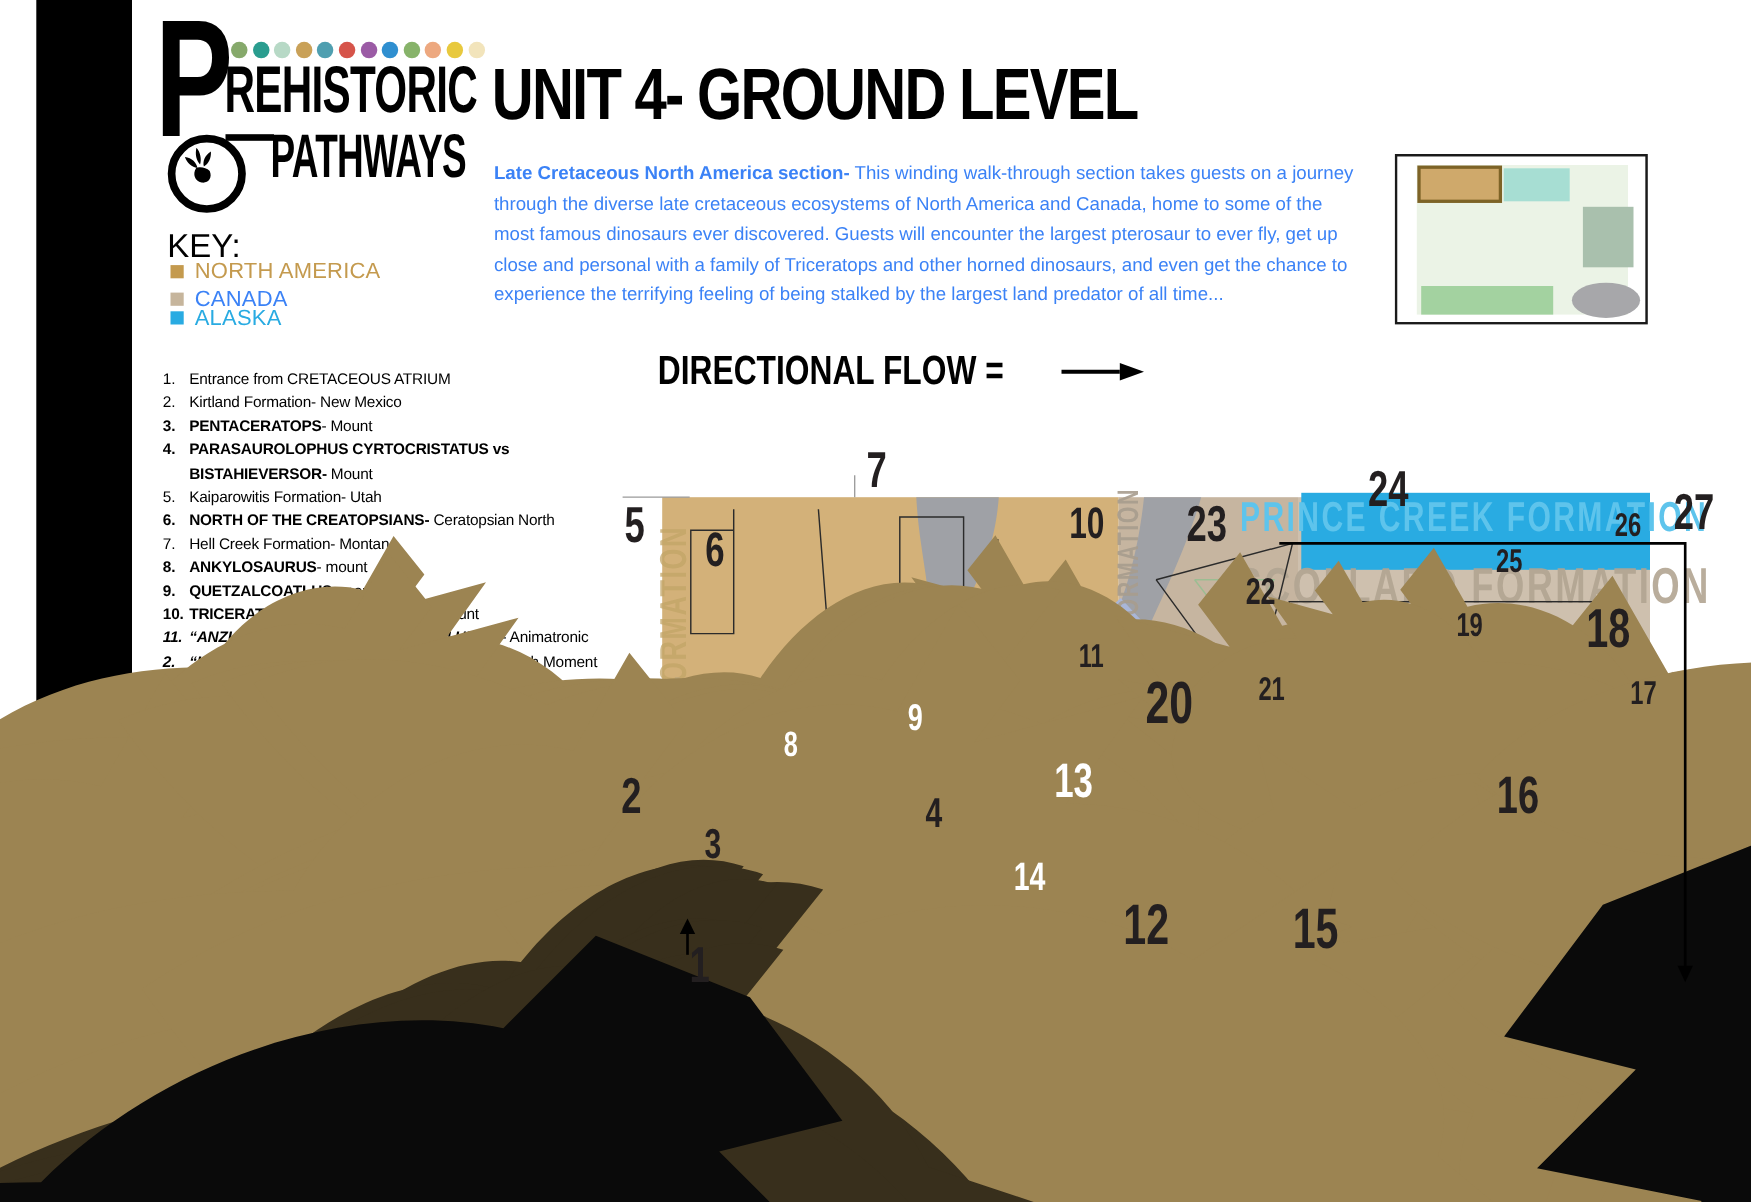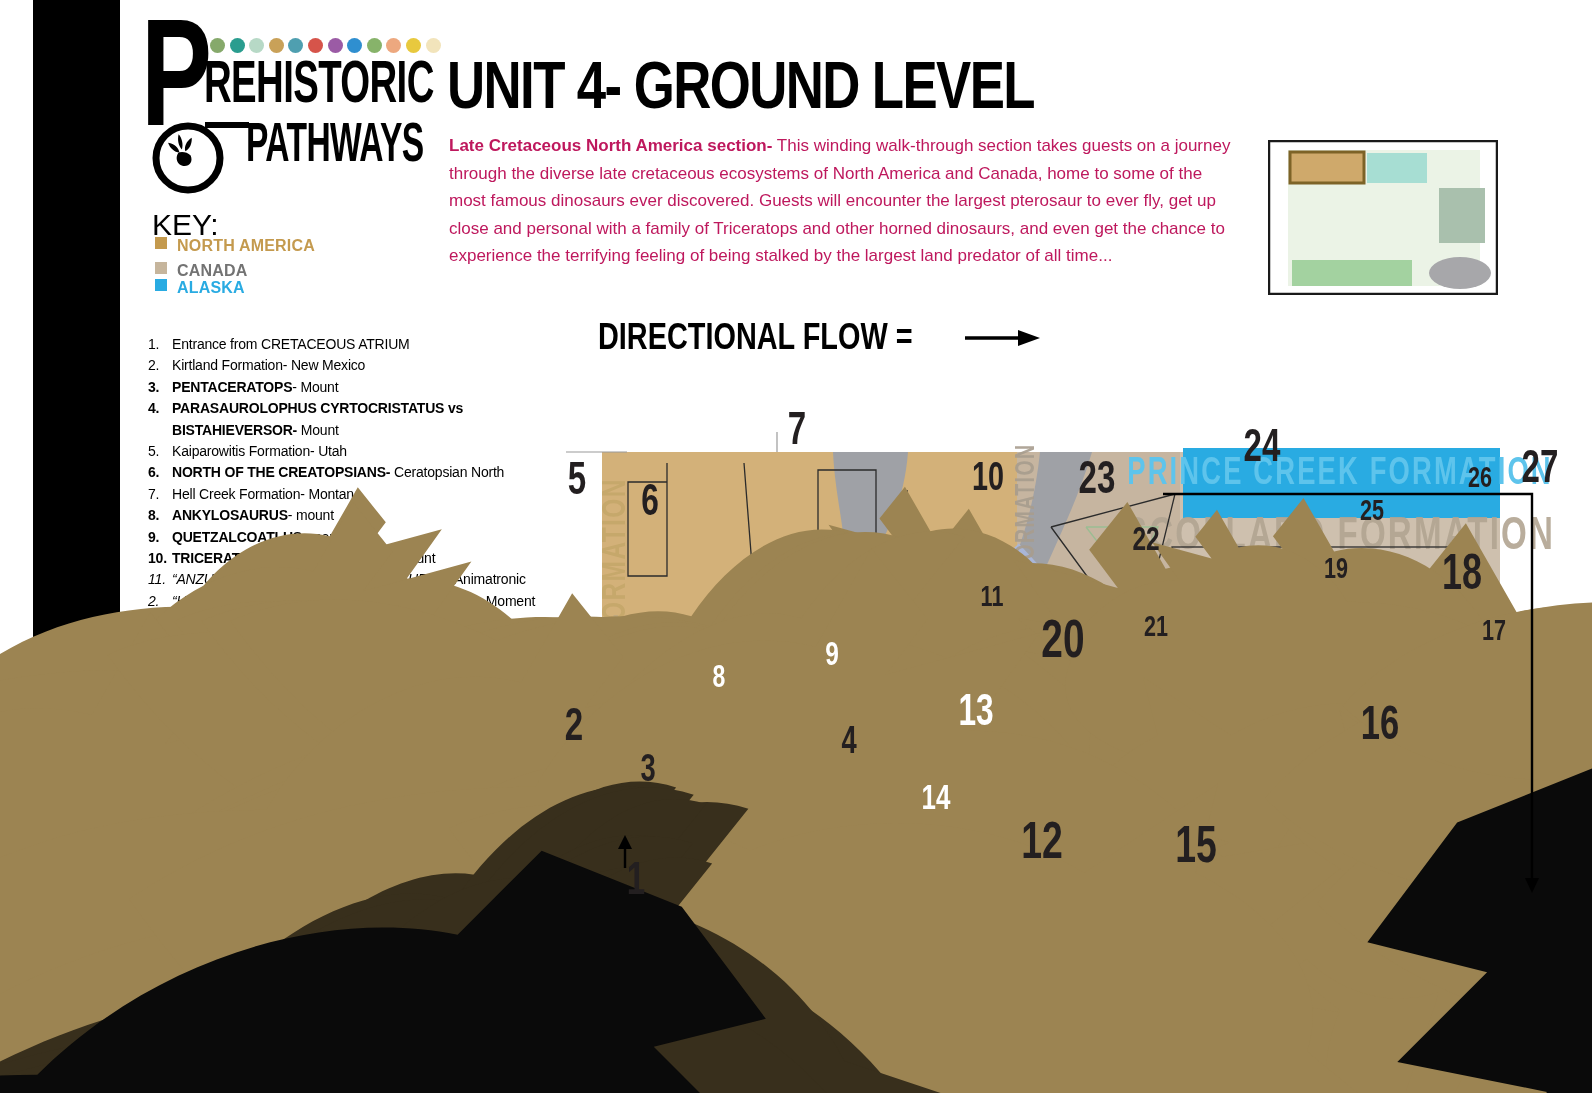--- a/index.html
+++ b/index.html
@@ -18,36 +18,36 @@
   #logo-word1{left:204px;top:52px;font-size:60px;font-weight:700;transform:scaleX(.64);
           transform-origin:0 0;letter-spacing:-1px;color:#000;line-height:1;}
   #logo-word2{left:246px;top:114px;font-size:56px;font-weight:700;transform:scaleX(.60);
           transform-origin:0 0;letter-spacing:-1px;color:#000;line-height:1;}
   #logo-rule{left:205px;top:122px;width:44px;height:6px;background:#000;}
   #logo-dots{left:210px;top:37px;height:16px;display:flex;align-items:center;}
   #logo-dots span{display:inline-block;width:15px;height:15px;border-radius:50%;margin-right:4.6px;}
 
   
   #key-title{left:152px;top:208px;font-size:30px;font-weight:400;color:#000;}
-  .key-row{left:155px;height:20px;display:flex;align-items:flex-start;font-weight:700;
-           font-size:16px;letter-spacing:.2px;}
+  .key-row{left:155px;height:20px;display:flex;align-items:center;font-weight:400;
+           font-size:20px;letter-spacing:.2px;}
   .key-sq{display:inline-block;width:12px;height:12px;margin-right:10px;}
 
   
   #list{left:148px;top:334px;width:424px;font-size:14px;line-height:21.4px;letter-spacing:-.2px;color:#000;}
   .li{display:flex;}
   .li .num{flex:none;width:24px;}
   .li .txt{flex:1;}
   .b{font-weight:700;}
-  .bi{font-weight:400;font-style:italic;}
+  .bi{font-weight:700;font-style:italic;}
 
   
   #page-title{left:447px;top:52px;font-size:66px;font-weight:700;transform:scaleX(.80);
               transform-origin:0 0;letter-spacing:-2px;color:#000;line-height:1;}
-  #intro{left:449px;top:132px;width:782px;font-size:17px;line-height:27.5px;color:#be185d;}
+  #intro{left:449px;top:144px;width:782px;font-size:17px;line-height:27.5px;color:#3b82f6;}
   #flow-label{left:598px;top:316px;font-size:37px;font-weight:700;transform:scaleX(.78);
               transform-origin:0 0;letter-spacing:0;color:#000;}
 
   svg text{font-family:"Liberation Sans",sans-serif;}
   .fmt{font-weight:700;}
   .mapnum{font-weight:700;}
 </style>
 </head>
 <body>
 
@@ -79,21 +79,21 @@
     <use href="#sym-foot" fill="#000" transform="translate(14,12) scale(0.54) rotate(-12 50 50)"></use>
   </svg>
 
   <div class="abs" id="key-title">KEY:</div>
   <div class="abs key-row" style="top:237px">
     <span class="key-sq" id="ksq0" style="background: rgb(196, 154, 78);"></span>
     <span id="klb0" style="color: rgb(196, 154, 78);">NORTH AMERICA</span>
   </div>
   <div class="abs key-row" style="top:262px">
     <span class="key-sq" id="ksq1" style="background: rgb(198, 181, 156);"></span>
-    <span id="klb1" style="color: #737373;">CANADA</span>
+    <span id="klb1" style="color: #3b82f6;">CANADA</span>
   </div>
   <div class="abs key-row" style="top:279px">
     <span class="key-sq" id="ksq2" style="background: rgb(41, 171, 226);"></span>
     <span id="klb2" style="color: rgb(41, 171, 226);">ALASKA</span>
   </div>
 
   <div class="abs" id="list">
       <div class="li">
         <span class="num">1.</span>
         <span class="txt"><span class="">Entrance from CRETACEOUS ATRIUM</span></span>

